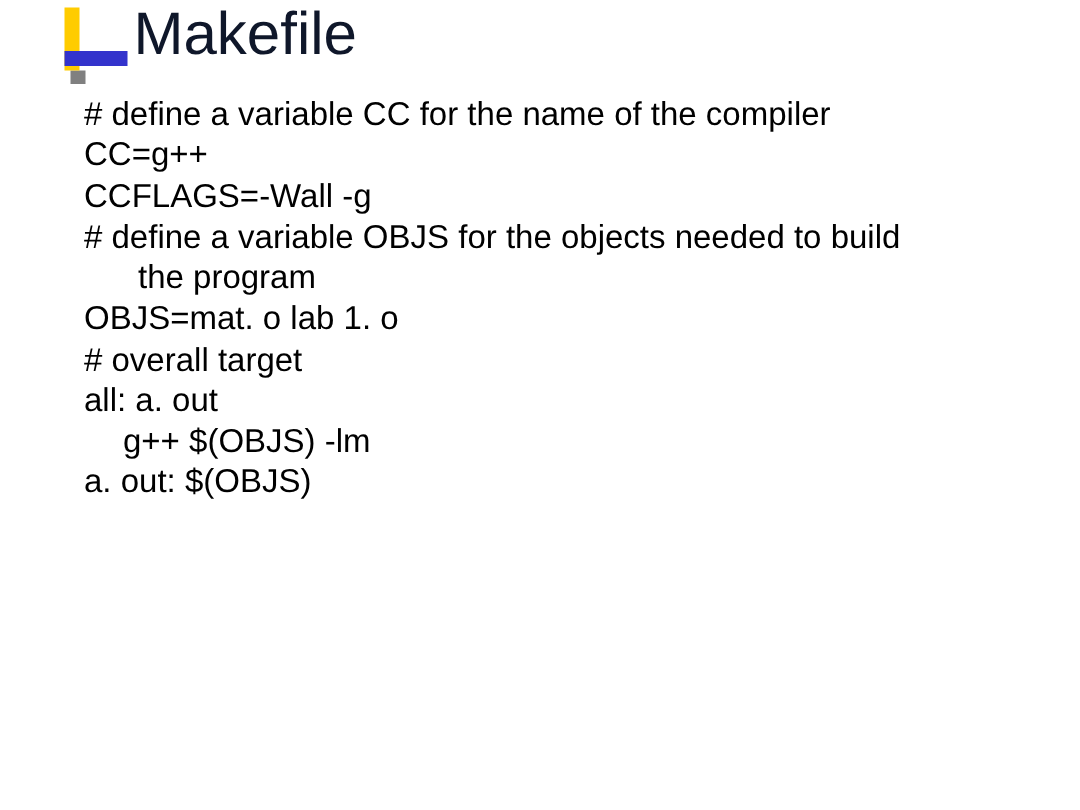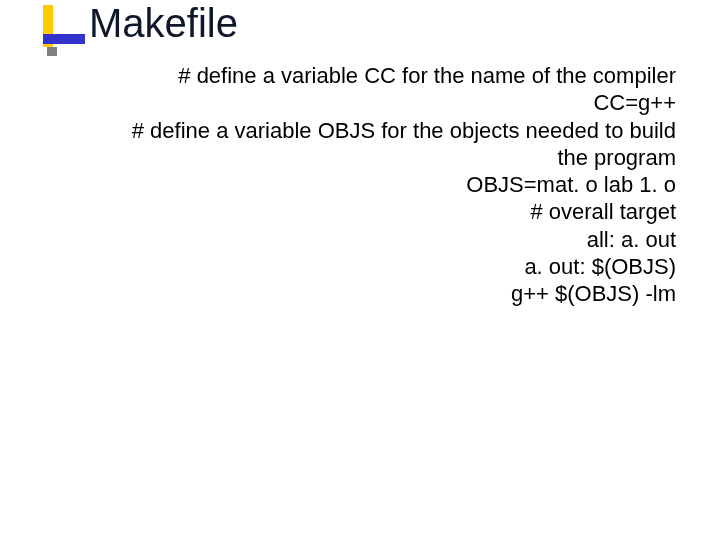--- a/index.html
+++ b/index.html
@@ -69,21 +69,20 @@
     position: absolute;
     left: 56px;
     top: 62px;
     width: 620px;
     font-size: 22px;
     line-height: 1.24;
     color: #000000;
   }
   .body div.line {
     display: block;
-    text-align: right;
   }
   .body div.cont {
     padding-left: 36px;
   }
   .body div.tab1 {
     padding-left: 36px;
   }
   .body div.tab-half {
     padding-left: 26px;
   }
@@ -98,22 +97,23 @@
       <div class="vbar"></div>
       <div class="hbar"></div>
       <div class="smallbox"></div>
     </div>
     <div class="title-text">Makefile</div>
   </div>
 
   <div class="body">
     <div class="line"># define a variable CC for the name of the compiler</div>
     <div class="line">CC=g++</div>
+    <div class="line">CCFLAGS=-Wall -g</div>
     <div class="line"># define a variable OBJS  for the objects needed to build</div>
     <div class="line cont">the program</div>
     <div class="line">OBJS=mat. o lab 1. o</div>
     <div class="line"># overall target</div>
     <div class="line">all:   a. out</div>
+    <div class="line tab-half">g++  $(OBJS)  -lm</div>
     <div class="line">a. out:  $(OBJS)</div>
-    <div class="line tab-half">g++  $(OBJS)  -lm</div>
   </div>
 
 </div>
 
 </body></html>

